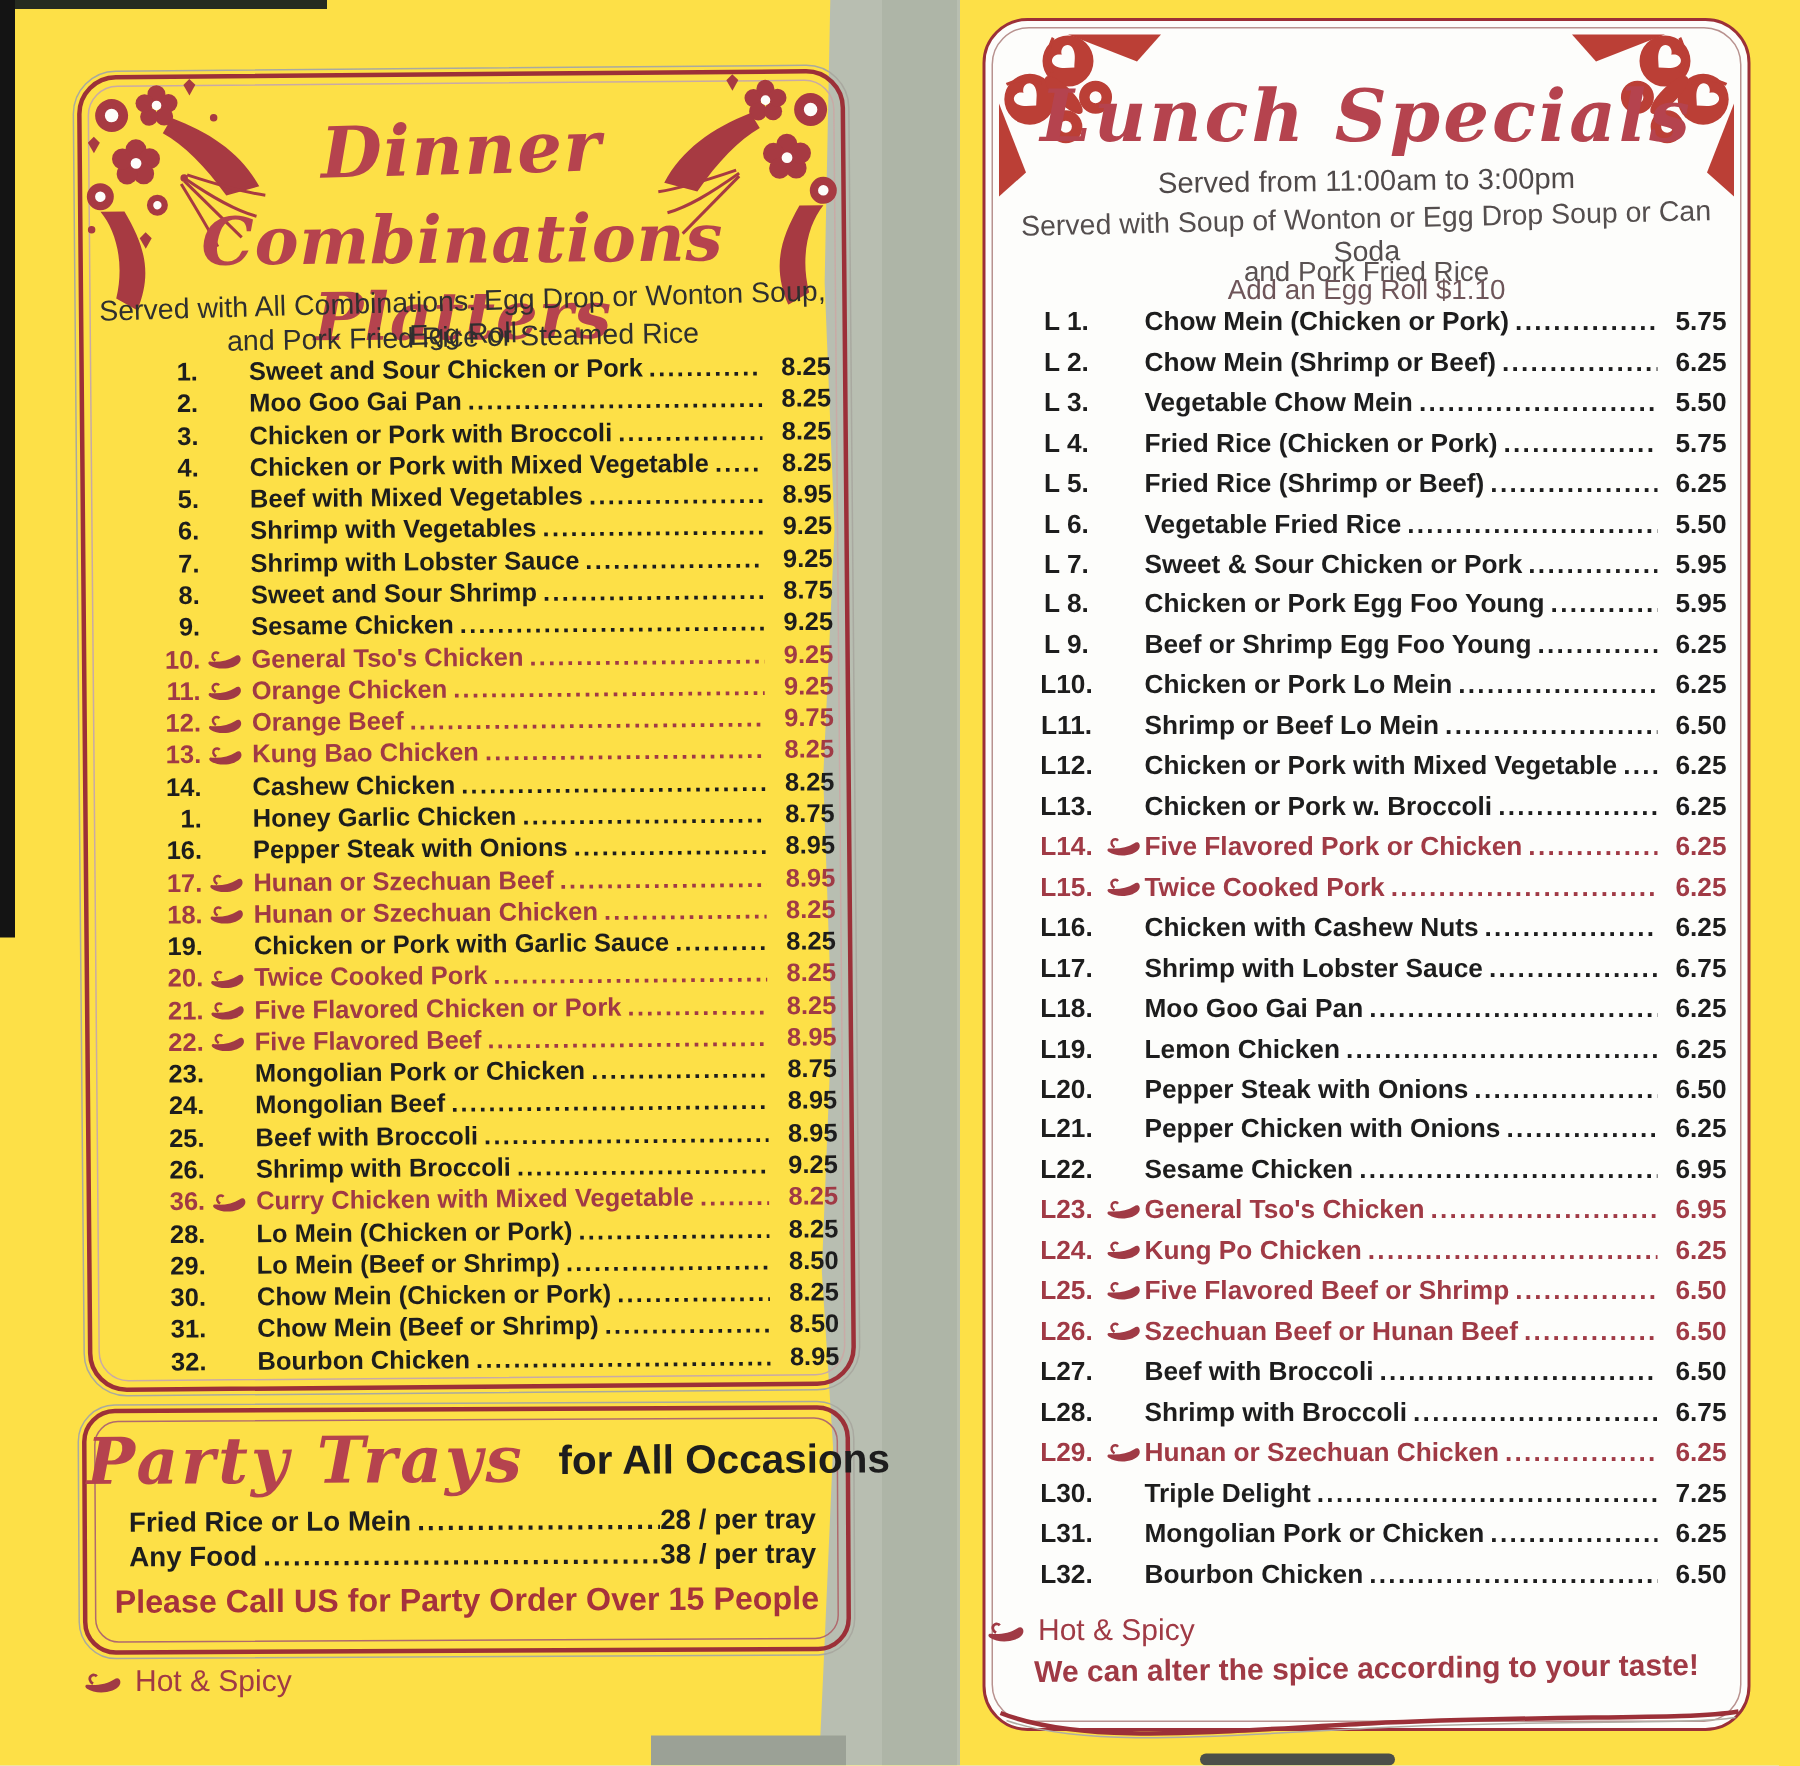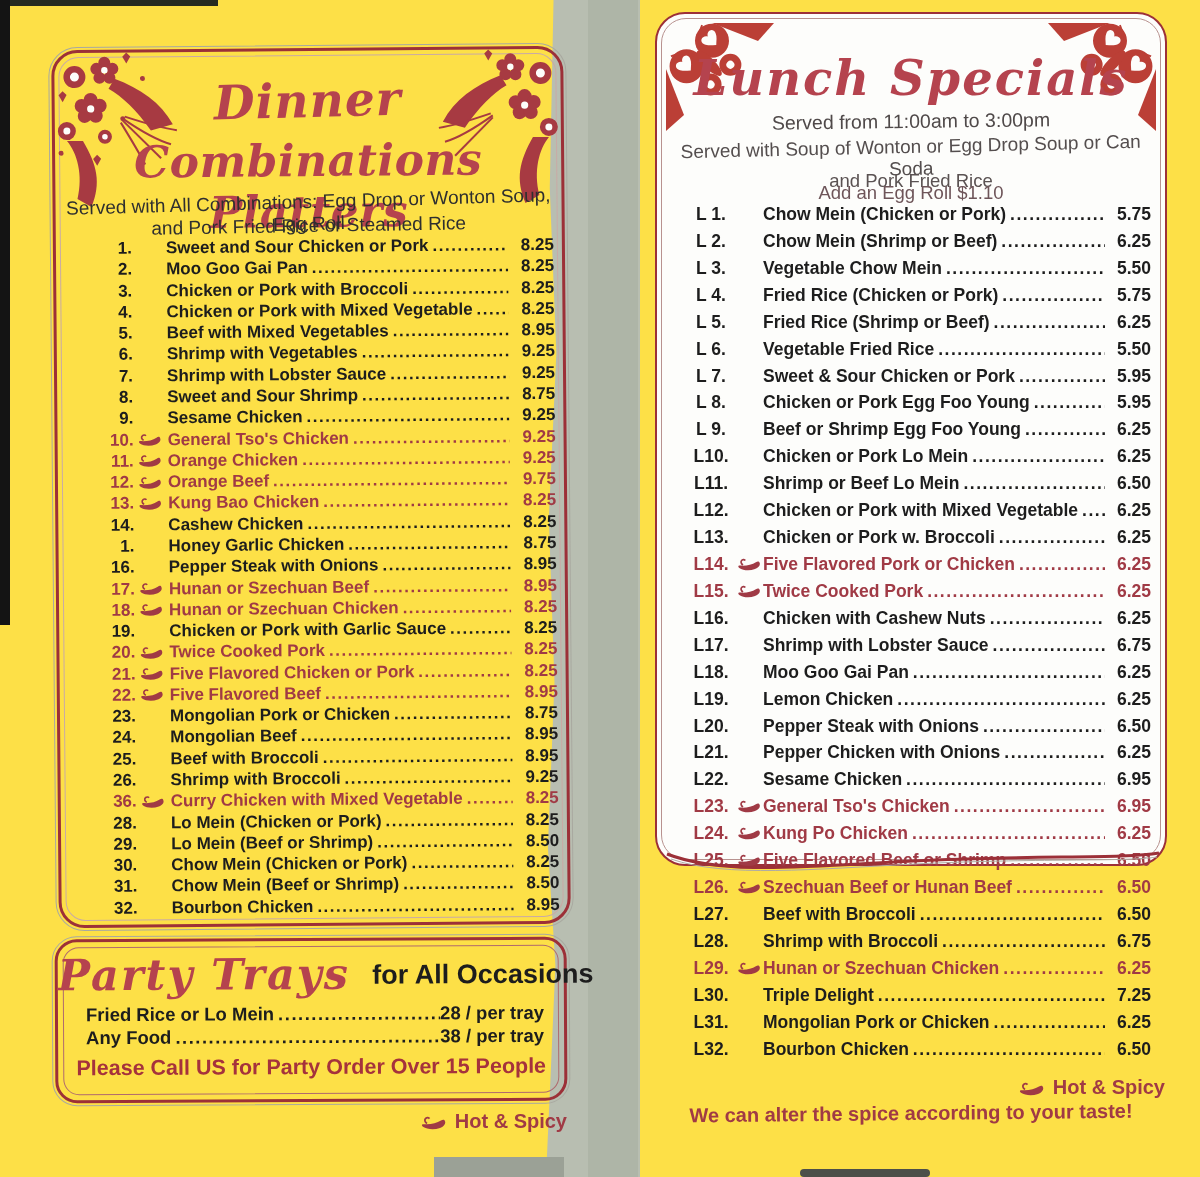--- a/index.html
+++ b/index.html
@@ -17,21 +17,21 @@
   .art-bot2{left:434px;top:1157px;width:130px;height:20px;background:#9ba196;}
 
   
   .panel{position:absolute;box-sizing:border-box;background:transparent;}
   .dinner{left:55px;top:48px;width:512px;height:878px;border:3px solid #9c3038;border-radius:26px;
           outline:1px solid #a9a9a0;outline-offset:2px;transform:rotate(-0.5deg);}
   .dinner::before{content:"";position:absolute;inset:4px;border:1px solid #c9aaa6;border-radius:20px;pointer-events:none;}
   .party{left:55px;top:938px;width:512px;height:164px;border:3px solid #9c3038;border-radius:22px;
          outline:1px solid #a9a9a0;outline-offset:2px;transform:rotate(-0.3deg);}
   .party::before{content:"";position:absolute;inset:5px;border:1px solid #b06a6e;border-radius:16px;pointer-events:none;}
-  .lunch{left:655px;top:12px;width:512px;height:854px;border:2.5px solid #9c3038;border-radius:30px;background:#fdfdfb;}
+  .lunch{left:655px;top:12px;width:512px;height:1142px;border:2.5px solid #9c3038;border-radius:30px;background:#fdfdfb;}
   .lunch::before{content:"";position:absolute;inset:4px;border:1px solid #b8928f;border-radius:25px;pointer-events:none;}
 
   
   .script{font-family:"DejaVu Serif",serif;font-style:italic;font-weight:bold;color:#b5434e;}
   .c{position:absolute;left:0;right:0;text-align:center;}
   .dinner-t1{top:22px;font-size:47px;letter-spacing:1px;transform:rotate(-1deg);}
   .dinner-t2{top:84px;font-size:44px;letter-spacing:0.5px;}
   .dinner-s1{top:140px;font-size:19px;color:#2f2f2f;transform:rotate(-1.1deg);}
   .dinner-s2{top:164px;font-size:19px;color:#2f2f2f;transform:rotate(-0.5deg);}
 
@@ -60,21 +60,21 @@
 
   
   .party-head{position:absolute;top:8px;left:0;right:0;text-align:center;white-space:nowrap;}
   .party-script{font-size:43px;letter-spacing:2px;}
   .party-occ{font-size:27px;color:#1d1d1d;font-weight:600;margin-left:18px;position:relative;top:-5px;}
   .party-items{position:absolute;left:28px;right:20px;top:62px;}
   .party-items .mrow{font-size:18.5px;height:23px;}
   .party-note{position:absolute;left:0;right:0;top:114px;text-align:center;font-size:21.5px;font-weight:bold;color:#a5323c;}
 
   
-  .hot{position:absolute;text-align:right;font-weight:bold;color:#a03a45;font-size:20px;}
+  .hot{position:absolute;text-align:left;font-weight:normal;color:#a03a45;font-size:20px;}
   .hot .pepsvg{width:27px;height:14px;vertical-align:-2px;margin-right:8px;}
   .hot-left{left:55px;width:512px;top:1110px;}
   .lunch-hot{left:0;right:0;top:1062px;}
   .lunch-note{position:absolute;left:0;right:0;top:1088px;text-align:center;font-weight:bold;color:#a03a45;font-size:20px;transform:rotate(-0.6deg);}
 
   
   .corner{position:absolute;pointer-events:none;}
   .flip{transform:scaleX(-1);}
   .dz-tl{left:-2px;top:-4px;}
   .dz-tr{right:-2px;top:-4px;}

